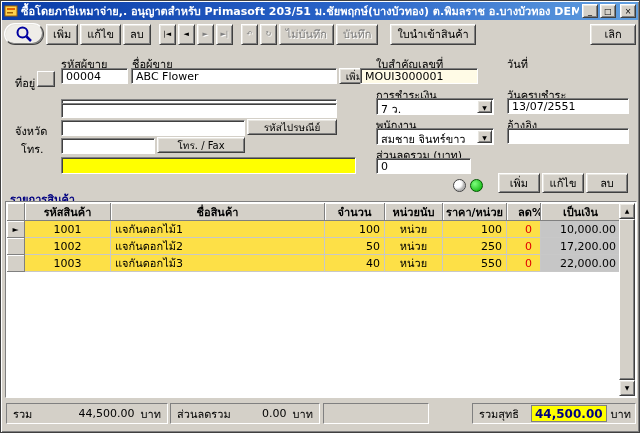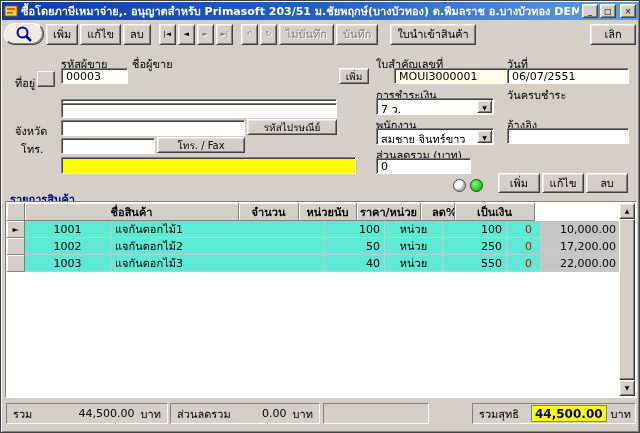--- a/index.html
+++ b/index.html
@@ -53,21 +53,21 @@
   
   .grid-label { position:absolute; top:189px; left:9px; font-weight:bold; color:#000080; }
   .grid { position:absolute; top:200px; left:4px; width:632px; height:197px;
     background:#fff; border:1px solid; border-color:#808080 #fff #fff #808080; }
   .grow-area { position:absolute; top:1px; left:1px; width:614px; bottom:1px; overflow:hidden; }
   .g-row { display:flex; height:17px; }
   .g-head { height:18px; }
   .hc { background:#d4d0c8; border-right:1px solid #808080; border-bottom:1px solid #808080;
     box-shadow:inset 1px 1px 0 #fff; font-weight:bold; text-align:center;
     display:flex; align-items:center; justify-content:center; overflow:hidden; }
-  .dc { background:#5eead4; border-right:1px solid #c8c8c8; border-bottom:1px solid #c8c8c8;
+  .dc { background:#fde047; border-right:1px solid #c8c8c8; border-bottom:1px solid #c8c8c8;
     display:flex; align-items:center; overflow:hidden; padding:0 4px; }
   .sel { background:#d4d0c8; border-right:1px solid #808080; border-bottom:1px solid #808080;
     box-shadow:inset 1px 1px 0 #fff; display:flex; align-items:center; justify-content:center;
     font-size:8px; padding:0; }
   .c-sel{width:18px;} .c-code{width:86px;} .c-name{width:214px;} .c-qty{width:60px;}
   .c-unit{width:58px;} .c-price{width:64px;} .c-disc{width:34px;padding-left:14px;} .c-amt{width:80px;}
   .t-c{ justify-content:center; } .t-r{ justify-content:flex-end; }
   .dc.amt { background:#c6c6c6; }
   .dc.red { color:#e00000; }
 
@@ -134,49 +134,50 @@
     <button class="tbtn disabled">บันทึก</button>
     <span class="sp8"></span>
     <button class="tbtn">ใบนำเข้าสินค้า</button>
     <span class="grow"></span>
     <button class="tbtn" style="width:46px;">เลิก</button>
   </div>
 
   <div class="form-area">
     <span class="lbl" style="left:60px; top:8px;">รหัสผู้ขาย</span>
     <span class="lbl" style="left:131px; top:8px;">ชื่อผู้ขาย</span>
-    <div class="fld" style="left:60px; top:21px; width:67px; height:16px;">00003</div>
+    <div class="fld" style="left:60px; top:21px; width:67px; height:16px;">00004</div>
+    <div class="fld" style="left:130px; top:21px; width:206px; height:16px;">ABC Flower</div>
     <button class="sbtn" style="left:338px; top:21px; width:30px; height:16px;">เพิ่ม</button>
 
     <span class="lbl" style="left:14px; top:27px;">ที่อยู่</span>
     <span class="mini-box" style="left:36px; top:24px; width:18px; height:16px;"></span>
     <div class="fld" style="left:60px; top:40px; width:276px; height:15px;margin-top:12px;">111/01</div>
     <div class="fld" style="left:60px; top:56px; width:276px; height:15px;"></div>
 
     <span class="lbl" style="left:14px; top:75px;">จังหวัด</span>
     <div class="fld" style="left:60px; top:73px; width:184px; height:16px;"></div>
     <button class="sbtn" style="left:246px; top:72px; width:90px; height:16px;">รหัสไปรษณีย์</button>
 
     <span class="lbl" style="left:20px; top:93px;">โทร.</span>
     <div class="fld" style="left:60px; top:91px; width:94px; height:16px;"></div>
     <button class="sbtn" style="left:156px; top:90px; width:88px; height:16px;">โทร. / Fax</button>
 
     <div class="fld yellow" style="left:60px; top:110px; width:295px; height:17px;"></div>
 
     <span class="lbl" style="left:375px; top:8px;">ใบสำคัญเลขที่</span>
     <span class="lbl" style="left:506px; top:8px;">วันที่</span>
-    <div class="fld cream" style="left:393px; top:21px; width:118px; height:16px;">MOUI3000001</div>
-    <div class="fld" style="left:506px; top:21px; width:122px; height:16px;">06/07/2551</div>
+    <div class="fld cream" style="left:359px; top:21px; width:118px; height:16px;">MOUI3000001</div>
 
     <span class="lbl" style="left:375px; top:39px;">การชำระเงิน</span>
     <span class="lbl" style="left:506px; top:39px;">วันครบชำระ</span>
     <div class="fld combo" style="left:375px; top:51px; width:118px; height:17px;">
       <span>7 ว.</span>
       <button class="arrow-btn">▼</button>
     </div>
+    <div class="fld" style="left:506px; top:51px; width:122px; height:16px;">13/07/2551</div>
 
     <span class="lbl" style="left:375px; top:69px;">พนักงาน</span>
     <span class="lbl" style="left:506px; top:69px;">อ้างอิง</span>
     <div class="fld combo" style="left:375px; top:81px; width:118px; height:17px;">
       <span>สมชาย จินทร์ขาว</span>
       <button class="arrow-btn">▼</button>
     </div>
     <div class="fld" style="left:506px; top:81px; width:122px; height:16px;"></div>
 
     <span class="lbl" style="left:375px; top:99px;">ส่วนลดรวม (บาท)</span>
@@ -189,20 +190,21 @@
     <button class="sbtn" style="left:541px; top:126px; width:42px; height:20px; font-size:11px;">แก้ไข</button>
     <button class="sbtn" style="left:585px; top:126px; width:42px; height:20px; font-size:11px;">ลบ</button>
   </div>
 
   <div class="grid-label">รายการสินค้า</div>
 
   <div class="grid">
     <div class="grow-area">
       <div class="g-row g-head">
         <div class="sel c-sel"></div>
+        <div class="hc c-code">รหัสสินค้า</div>
         <div class="hc c-name">ชื่อสินค้า</div>
         <div class="hc c-qty">จำนวน</div>
         <div class="hc c-unit">หน่วยนับ</div>
         <div class="hc c-price">ราคา/หน่วย</div>
         <div class="hc c-disc">ลด%</div>
         <div class="hc c-amt">เป็นเงิน</div>
       </div>
 
       <div class="g-row">
         <div class="sel c-sel">►</div>

